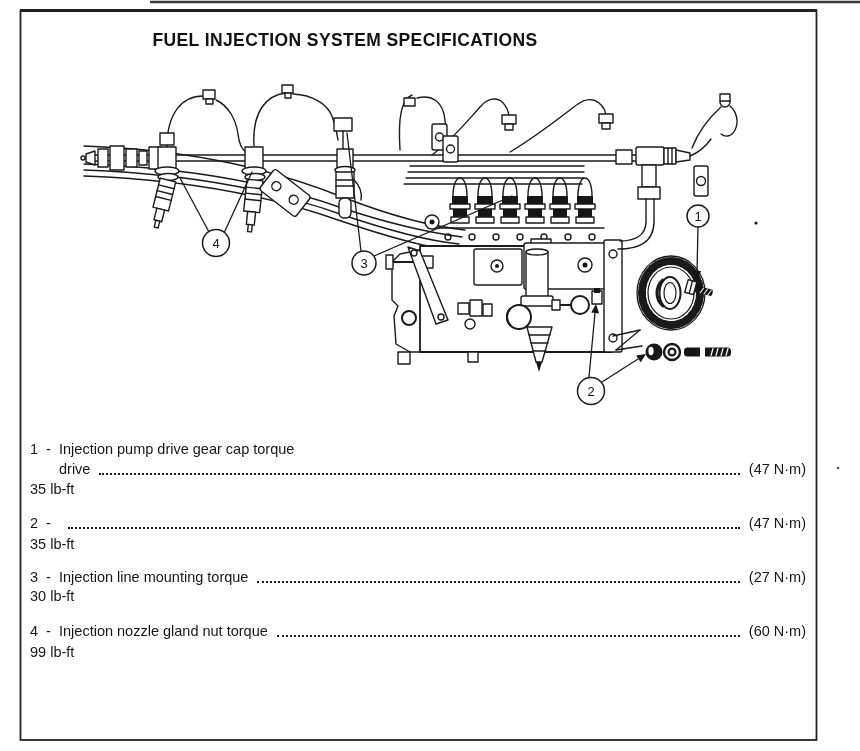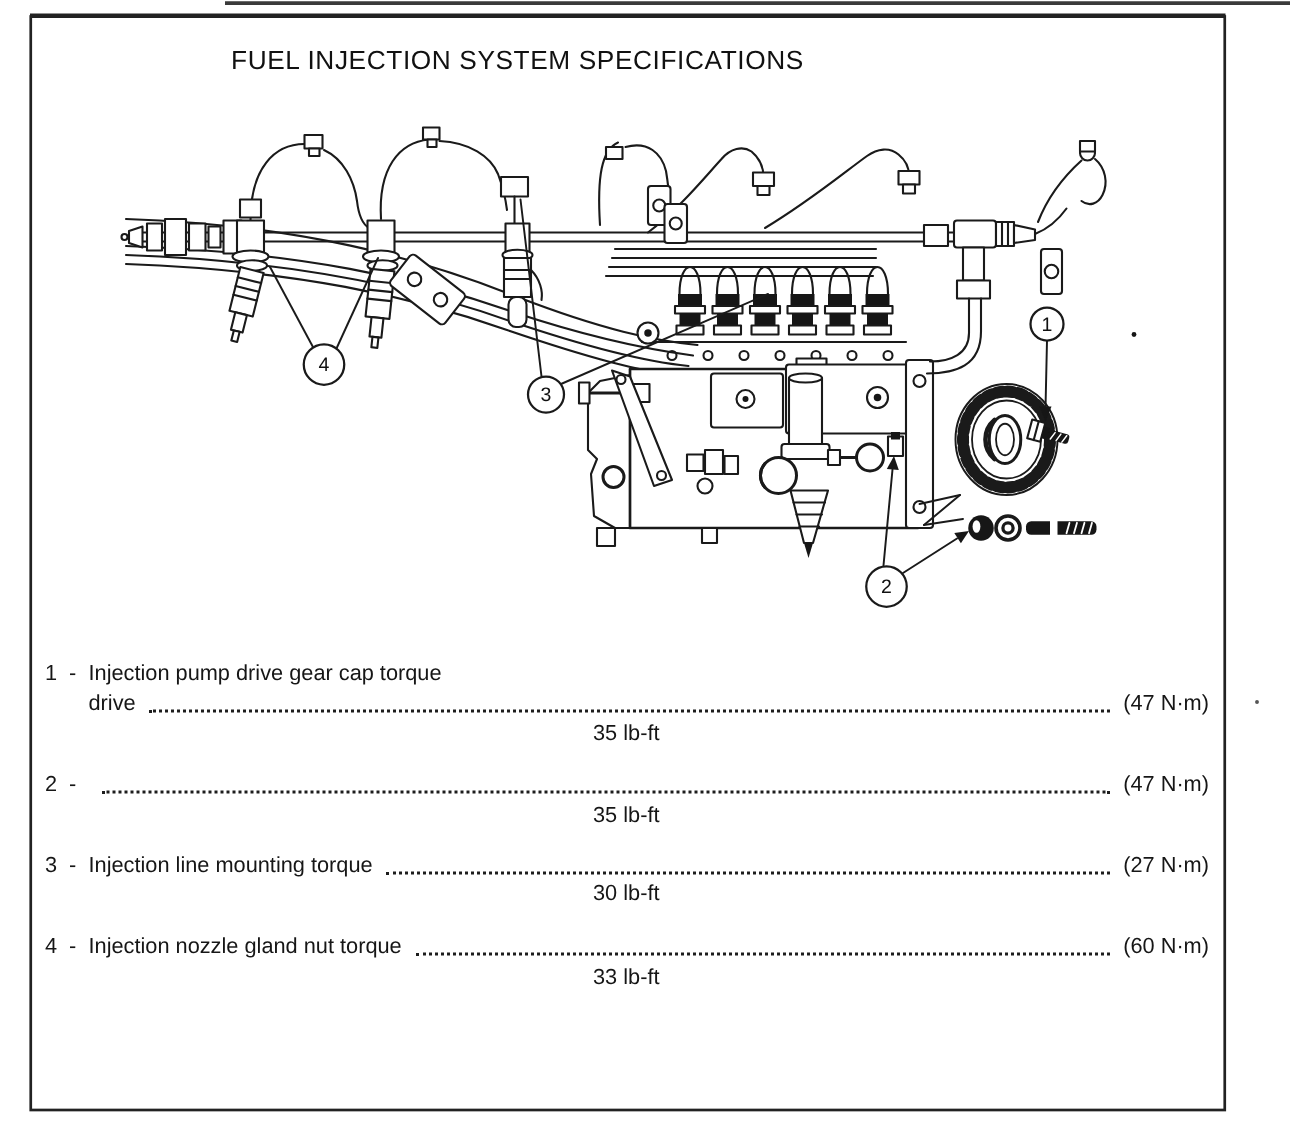--- a/index.html
+++ b/index.html
@@ -1,29 +1,29 @@
 <!DOCTYPE html>
 <html><head>
 <meta charset="utf-8">
 <style>
   *{box-sizing:border-box;margin:0;padding:0}
   html,body{background:#fff}
   body{width:860px;height:751px;font-family:"Liberation Sans",sans-serif;position:relative;overflow:hidden}
   .page{position:absolute;inset:0;background:#fff}
   svg.fig{position:absolute;inset:0;width:860px;height:751px}
   .title{position:absolute;left:20px;top:30px;width:650px;text-align:center;
-         font-size:17.5px;font-weight:normal;letter-spacing:.4px;color:#111;white-space:nowrap}
+         font-size:17.5px;font-weight:bold;letter-spacing:.4px;color:#111;white-space:nowrap}
   .srow{position:absolute;left:30px;width:776px;display:flex;align-items:flex-end;
         font-size:14.5px;line-height:1.2;color:#161616}
   .n{flex:0 0 16px}
   .dsh{flex:0 0 13px}
   .lbl{white-space:nowrap}
   .leader{flex:1 1 auto;min-width:30px;border-bottom:2.2px dotted #1d1d1d;margin:0 9px 3px 9px}
   .val{white-space:nowrap}
-  .imp{position:absolute;left:30px;width:775px;text-align:center;font-size:14.5px;color:#161616}
+  .imp{position:absolute;left:30px;width:775px;text-align:left;font-size:14.5px;color:#161616}
   text.co{font-family:"Liberation Sans",sans-serif;font-size:13px;fill:#111;stroke:none;text-anchor:middle}
 </style>
 </head>
 <body>
 
 <div class="page">
 
   <svg class="fig" viewBox="0 0 860 751">
 
     <g stroke="#222" fill="none">
@@ -344,15 +344,15 @@
   </div>
   <div class="imp" style="top:588px">30 lb-ft</div>
 
   <div class="srow" style="top:623px">
     <span class="n">4</span>
       <span class="dsh">-</span>
       <span class="lbl">Injection nozzle gland nut torque</span>
       <span class="leader"></span>
       <span class="val">(60 N·m)</span>
   </div>
-  <div class="imp" style="top:644px">33 lb-ft</div>
+  <div class="imp" style="top:644px">99 lb-ft</div>
 
 </div>
 
 </body></html>

